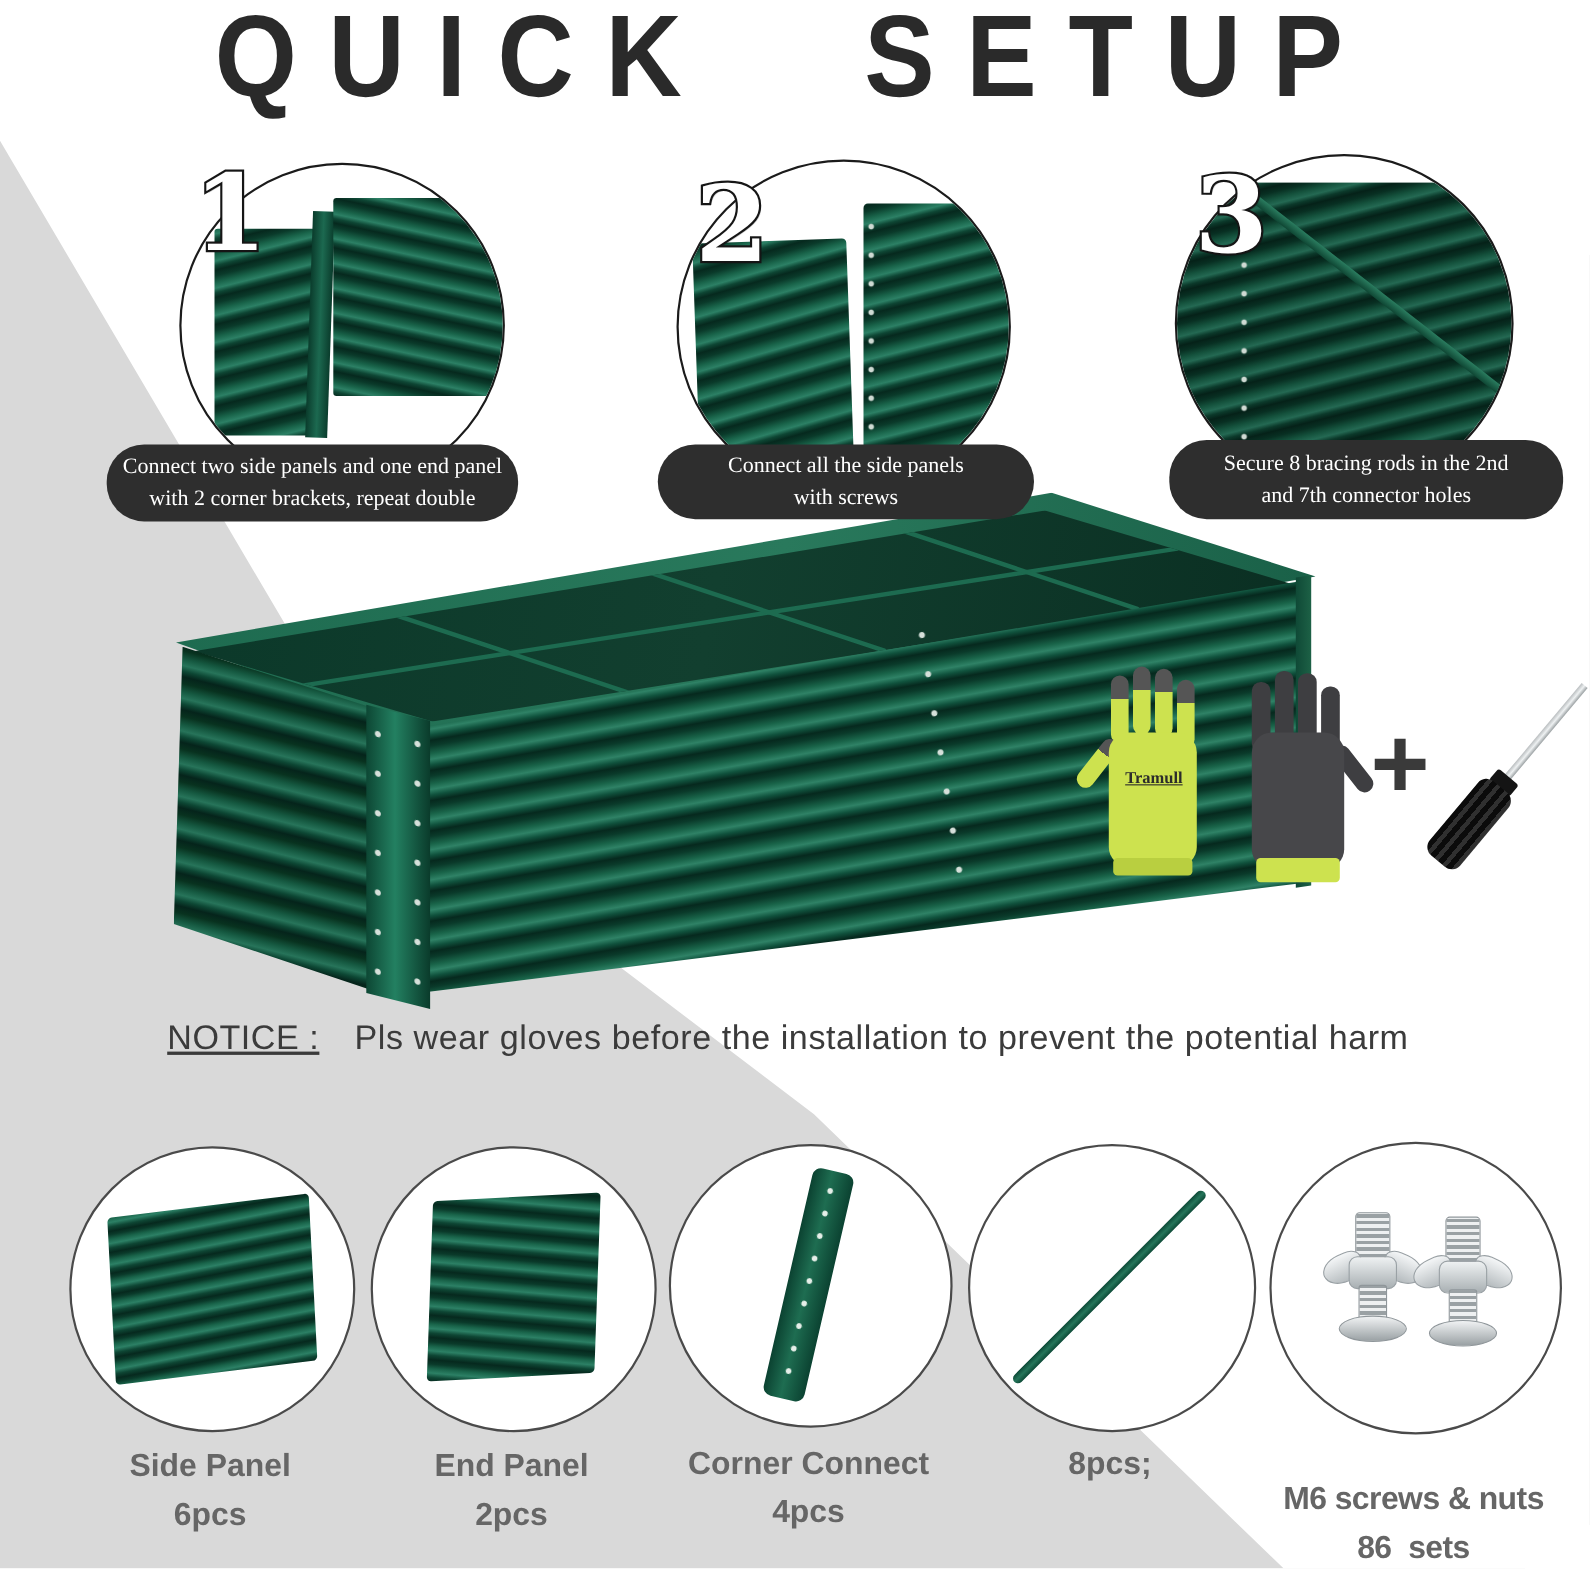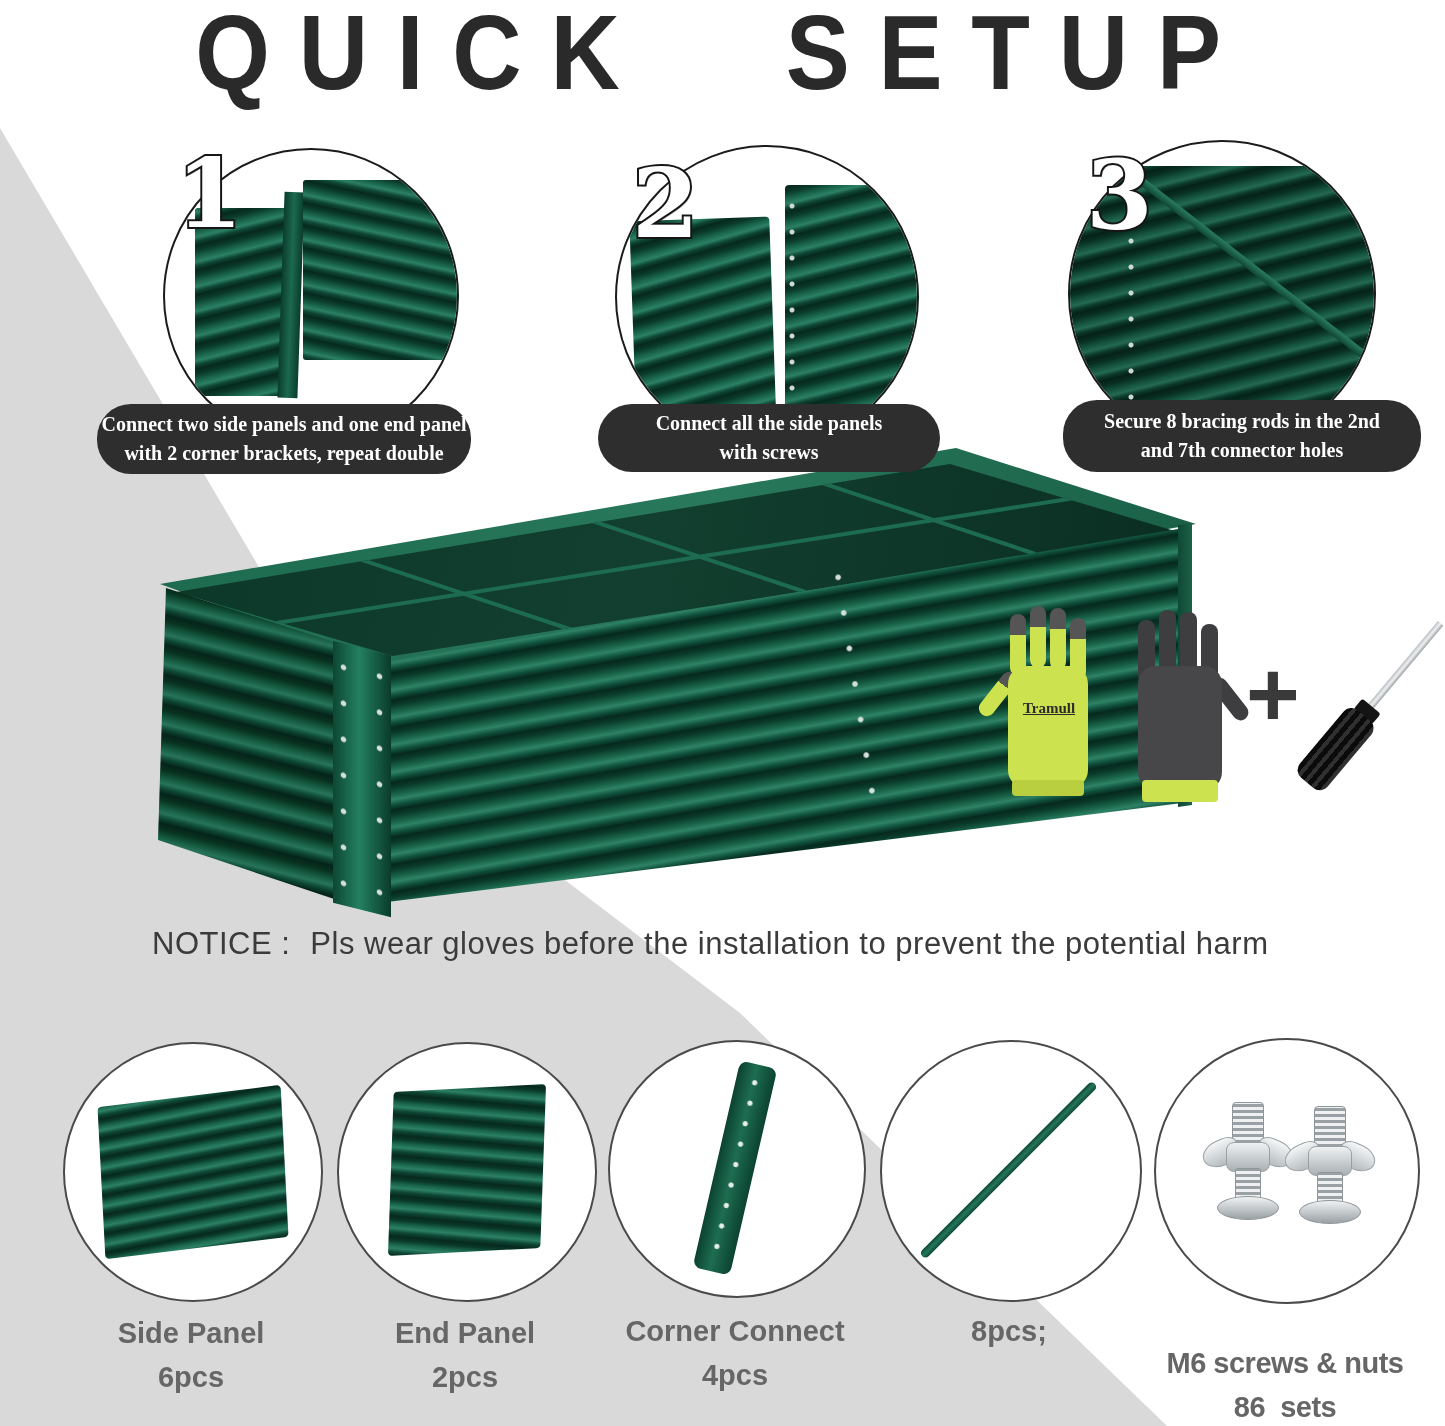--- a/index.html
+++ b/index.html
@@ -44,21 +44,21 @@
   .s2-right{left:168px;top:38px;width:156px;height:236px;border-radius:4px;}
   .s2-screws{left:170px;top:46px;width:10px;height:214px;}
   
   .s3-panel{left:-24px;top:24px;width:370px;height:310px;filter:brightness(0.82);}
   .s3-rod{left:-30px;top:120px;width:420px;height:8px;border-radius:4px;
     background:linear-gradient(#2a7c5f,#0f4734);transform:rotate(38deg);}
   .s3-screws{left:56px;top:60px;width:10px;height:224px;}
 
   
   .pill{z-index:3;background:#2e2e2e;border-radius:34px;color:#fff;text-align:center;
-    font-family:"Liberation Serif",serif;font-weight:bold;font-size:20px;line-height:1.45;
+    font-family:"Liberation Serif",serif;font-weight:normal;font-size:20px;line-height:1.45;
     display:flex;flex-direction:column;justify-content:center;}
   .p1{left:97px;top:404px;width:374px;height:70px;}
   .p2{left:598px;top:404px;width:342px;height:68px;align-items:center;}
   .p3{left:1063px;top:400px;width:358px;height:72px;align-items:center;}
 
   
   .bed{left:150px;top:440px;width:1060px;height:500px;z-index:2;}
   .bed .layer{position:absolute;left:0;top:0;width:1060px;height:500px;}
   .face-rim{clip-path:polygon(10px 144px,240px 227px,1046px 84px,806px 8px);
     background:linear-gradient(100deg,#1d6a4f,#29795c 50%,#175c44);}
@@ -79,21 +79,21 @@
   .corner-post{left:183px;top:208px;width:58px;height:262px;transform:skewY(14deg);
     background:linear-gradient(90deg,#0d4734,#238061 45%,#0a3b2b);z-index:3;}
   .post-riv-l{left:6px;top:6px;width:9px;height:250px;}
   .post-riv-r{left:42px;top:6px;width:9px;height:250px;}
   .seam-dots{left:700px;top:118px;width:10px;height:252px;transform:rotate(-9deg);z-index:3;}
   .right-edge{left:1028px;top:84px;width:14px;height:282px;transform:skewY(-9deg);
     background:linear-gradient(90deg,#0f4936,#1d6146);z-index:3;}
 
   
   .notice{left:152px;top:926px;z-index:3;font-size:31px;color:#3b3b3b;letter-spacing:0.5px;white-space:nowrap;}
-  .notice .lbl{margin-right:20px;}
+  .notice .lbl{margin-right:32px;text-decoration:underline;}
 
   
   .tools{left:960px;top:590px;width:480px;height:230px;z-index:3;}
   .glove{position:absolute;}
   .finger{position:absolute;border-radius:8px;}
   .gb{left:28px;top:18px;width:122px;height:196px;}
   .gb .palm{position:absolute;left:20px;top:58px;width:80px;height:122px;background:#cde24f;border-radius:18px;}
   .gb .cuff{position:absolute;left:24px;top:172px;width:72px;height:16px;background:#b9cf40;border-radius:4px;}
   .gb .f{width:16px;height:62px;background:linear-gradient(#555 0 34%,#cde24f 34%);}
   .gb .f1{left:22px;top:6px;} .gb .f2{left:42px;top:-2px;} .gb .f3{left:62px;top:0px;} .gb .f4{left:82px;top:10px;}

